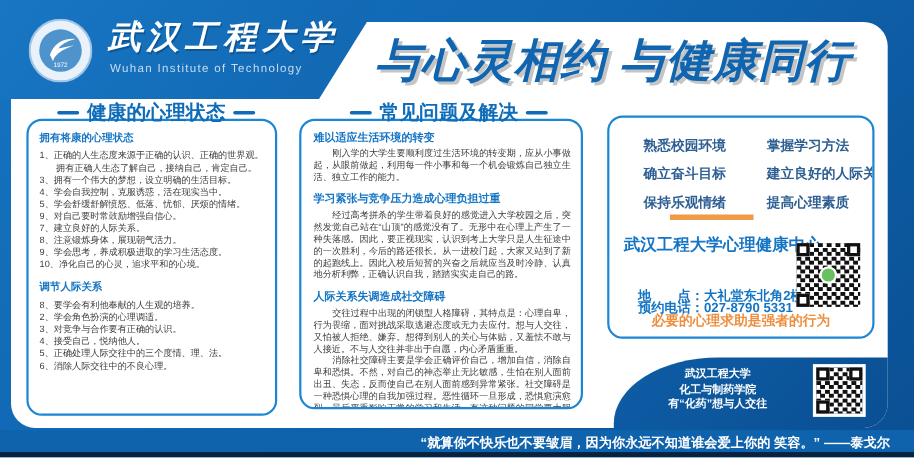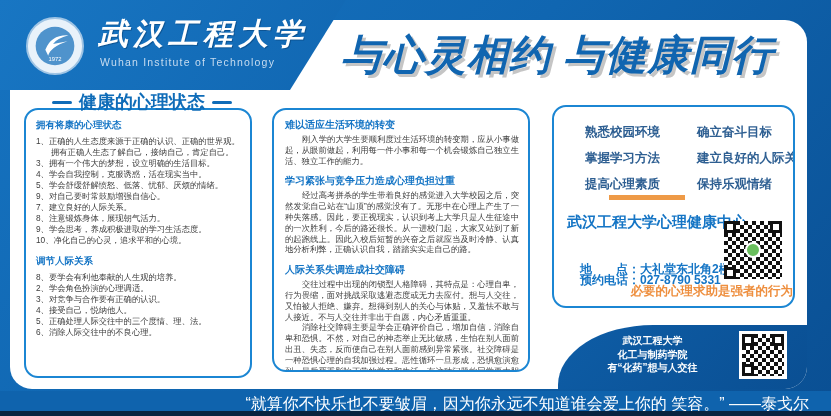--- a/index.html
+++ b/index.html
@@ -66,37 +66,37 @@
   #phone-line { top:131px;margin-top:34px; }
   #addr-line { top:154px; }
   .qr { background:
           repeating-conic-gradient(#111 0% 25%, #fff 0% 50%);
         background-size:8px 8px; position:relative; }
   .qr .fp { position:absolute; width:12px; height:12px; border:3px solid #111; background:#fff; }
   .qr .fp.tl { left:0; top:0; } .qr .fp.tr { right:0; top:0; } .qr .fp.bl { left:0; bottom:0; }
   #qr-main { position:absolute; left:170px; top:114px; width:58px; height:58px; }
   #qr-main .logo-dot { position:absolute; left:21px; top:21px; width:16px; height:16px;
                        border-radius:50%; background:#6abf5e; border:2px solid #fff; }
-  .slogan { position:absolute; left:0; top:176px; width:100%; text-align:right;
+  .slogan { position:absolute; left:0; top:176px; width:100%; text-align:center;
             color:#ee8f3f; font-size:12.5px; font-weight:bold; }
 
   
   .blue-blob { position:absolute; left:558px; top:325px; width:249px; height:64px;
                background:linear-gradient(135deg,#0e5da6,#0a4f93);
                border-top-left-radius:95px 60px; border-bottom-right-radius:22px; z-index:6; }
   .footer-lines { position:absolute; left:12px; top:9px; width:165px; text-align:center;
                   color:#ffffff; font-size:10px; line-height:13.5px; font-weight:bold; }
   #qr-foot { position:absolute; right:20px; top:6px; width:48px; height:48px;
              border:3px solid #fff; }
 
   
   .bottom-bar { position:absolute; left:0; top:391px; width:831px; height:20px;
                 background:#0f63ad; z-index:7; }
-  .quote { position:absolute; right:22px; top:3px; color:#ffffff; font-size:16px;
-           font-weight:normal; white-space:nowrap;text-align:right; }
+  .quote { position:absolute; right:22px; top:3px; color:#ffffff; font-size:12px;
+           font-weight:bold; white-space:nowrap;text-align:right; }
   .navy-strip { position:absolute; left:0; top:411px; width:831px; height:5px;
                 background:#08233f; z-index:8; }
 </style>
 </head>
 <body>
 
 <div id="poster">
 
   <div class="card"></div>
 
@@ -136,44 +136,49 @@
     <ul class="num-list">
       <li>8、要学会有利他奉献的人生观的培养。</li>
       <li>2、学会角色扮演的心理调适。</li>
       <li>3、对竞争与合作要有正确的认识。</li>
       <li>4、接受自己，悦纳他人。</li>
       <li>5、正确处理人际交往中的三个度情、理、法。</li>
       <li>6、消除人际交往中的不良心理。</li>
     </ul>
   </div>
 
+  <div class="panel-header" id="mid-header">
+    <span class="hline"></span>
+    <span>常见问题及解决</span>
+    <span class="hline"></span>
+  </div>
   <div class="panel-box" id="mid-box">
     <div class="mid-sec">
       <div class="sub-head">难以适应生活环境的转变</div>
       <div class="para">刚入学的大学生要顺利度过生活环境的转变期，应从小事做起，从眼前做起，利用每一件小事和每一个机会锻炼自己独立生活、独立工作的能力。</div>
     </div>
     <div class="mid-sec">
       <div class="sub-head">学习紧张与竞争压力造成心理负担过重</div>
       <div class="para">经过高考拼杀的学生带着良好的感觉进入大学校园之后，突然发觉自己站在“山顶”的感觉没有了。无形中在心理上产生了一种失落感。因此，要正视现实，认识到考上大学只是人生征途中的一次胜利，今后的路还很长。从一进校门起，大家又站到了新的起跑线上。因此入校后短暂的兴奋之后就应当及时冷静、认真地分析利弊，正确认识自我，踏踏实实走自己的路。</div>
     </div>
     <div class="mid-sec">
       <div class="sub-head">人际关系失调造成社交障碍</div>
       <div class="para">交往过程中出现的闭锁型人格障碍，其特点是：心理自卑，行为畏缩，面对挑战采取逃避态度或无力去应付。想与人交往，又怕被人拒绝、嫌弃。想得到别人的关心与体贴，又羞怯不敢与人接近。不与人交往并非出于自愿，内心矛盾重重。</div>
       <div class="para">消除社交障碍主要是学会正确评价自己，增加自信，消除自卑和恐惧。不然，对自己的神态举止无比敏感，生怕在别人面前出丑、失态，反而使自己在别人面前感到异常紧张。社交障碍是一种恐惧心理的自我加强过程。恶性循环一旦形成，恐惧愈演愈烈，最后严重影响正常的学习和生活。有这种问题的同学要大胆一些，多参加集体活动，并敢于抛头露面。</div>
     </div>
   </div>
 
   <div class="panel-box" id="right-box">
     <div class="tips-grid">
       <span class="tip">熟悉校园环境</span>
+      <span class="tip">掌握学习方法</span>
       <span class="tip">确立奋斗目标</span>
-      <span class="tip">掌握学习方法</span>
       <span class="tip">建立良好的人际关系</span>
+      <span class="tip">保持乐观情绪</span>
       <span class="tip">提高心理素质</span>
-      <span class="tip">保持乐观情绪</span>
     </div>
     <div class="orange-bar"></div>
     <div class="center-name">武汉工程大学心理健康中心</div>
     <div class="contact" id="phone-line">
       <span>预约电话：</span><span>027-8790 5331</span>
     </div>
     <div class="contact" id="addr-line">
       <span>地　　点：</span><span>大礼堂东北角2楼</span>
     </div>
     <div class="qr" id="qr-main">

